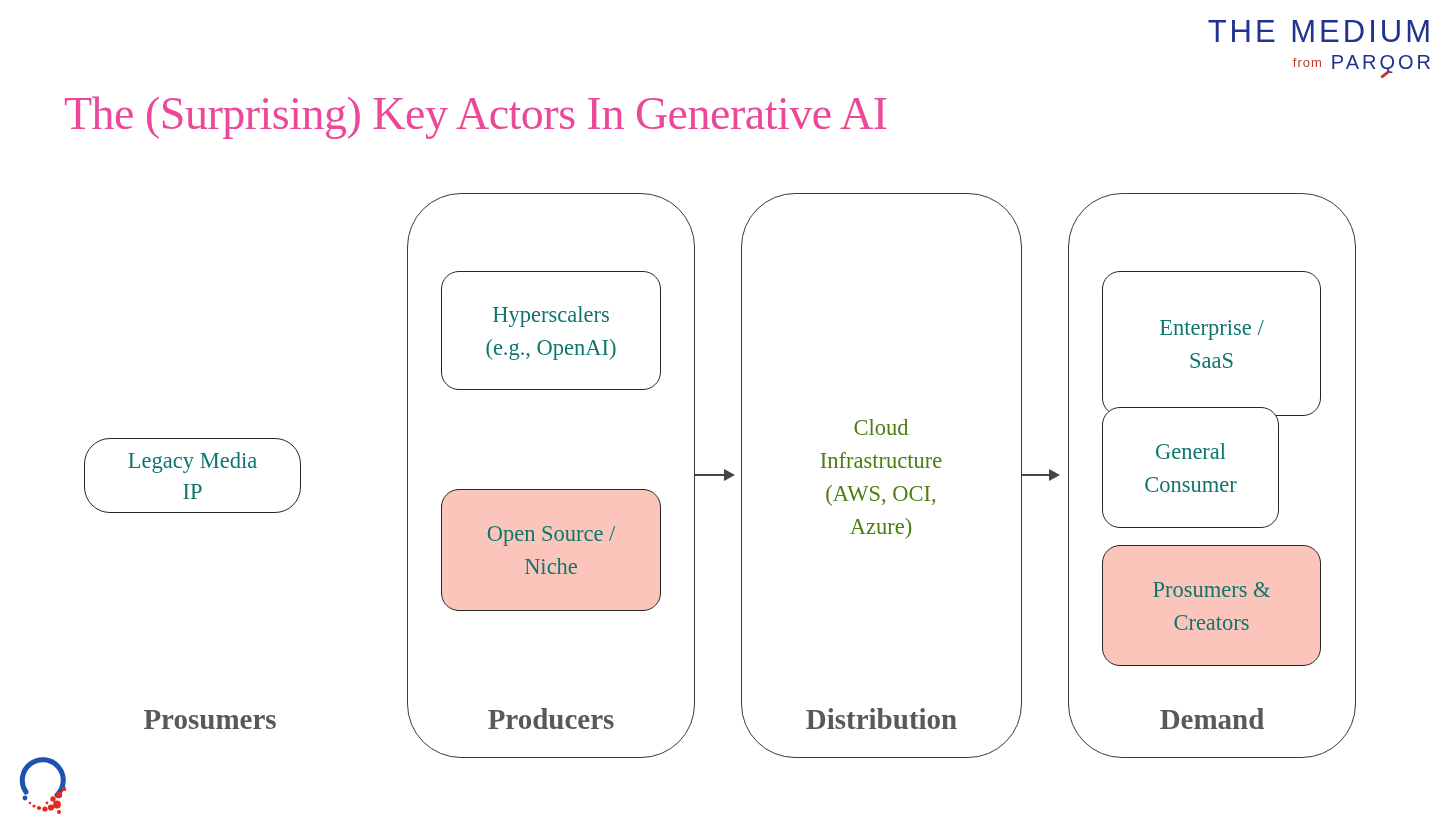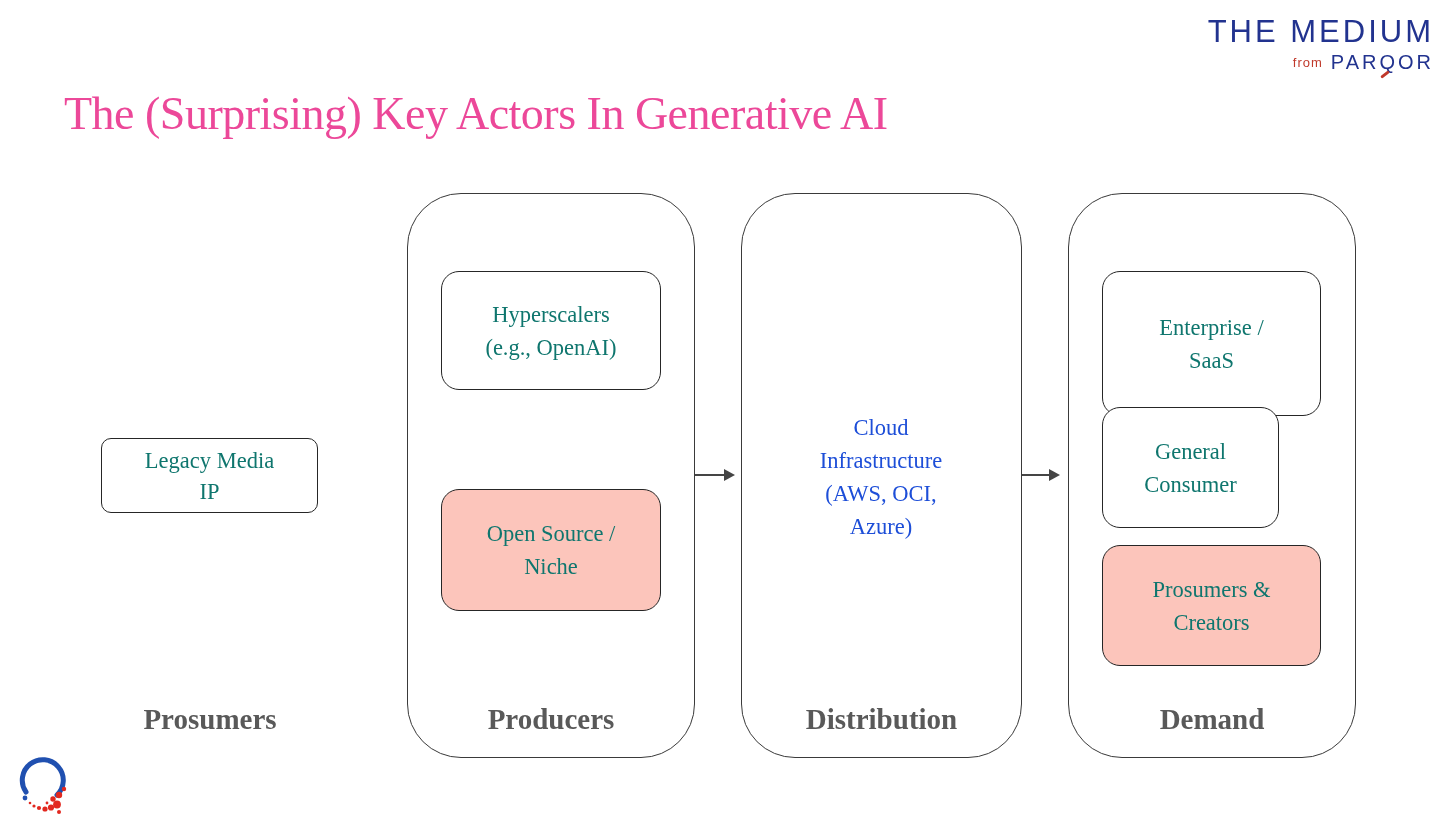--- a/index.html
+++ b/index.html
@@ -63,32 +63,32 @@
 
   
   .box{
     position:absolute;
     display:flex;align-items:center;justify-content:center;
     text-align:center;white-space:pre-line;
     font-size:22.5px;line-height:33px;color:#0f766e;
     background:#fff;border:1px solid #262626;border-radius:18px;
   }
   .box.pink{background:var(--pink);text-align:center;}
-  .box-legacy{left:101px;top:438px;width:217px;height:75px;border-radius:10px;line-height:31px;}
+  .box-legacy{left:84px;top:438px;width:217px;height:75px;border-radius:26px;line-height:31px;}
   .box-hyperscalers{left:441px;top:271px;width:220px;height:119px;}
   .box-opensource{left:441px;top:489px;width:220px;height:122px;}
   .box-enterprise{left:1102px;top:271px;width:219px;height:145px;}
   .box-general{left:1102px;top:407px;width:177px;height:121px;}
   .box-prosumers{left:1102px;top:545px;width:219px;height:121px;}
 
   
   .dist-body{
     position:absolute;left:781px;top:411px;width:200px;
     text-align:center;white-space:pre-line;
-    font-size:22.5px;line-height:33px;color:#1d4ed8;
+    font-size:22.5px;line-height:33px;color:#4d7c0f;
   }
 
   
   .arrow{position:absolute;height:2px;background:#454545;}
   .arrow::after{
     content:"";position:absolute;right:-2px;top:-5px;
     border-left:11px solid #454545;
     border-top:6px solid transparent;
     border-bottom:6px solid transparent;
   }

